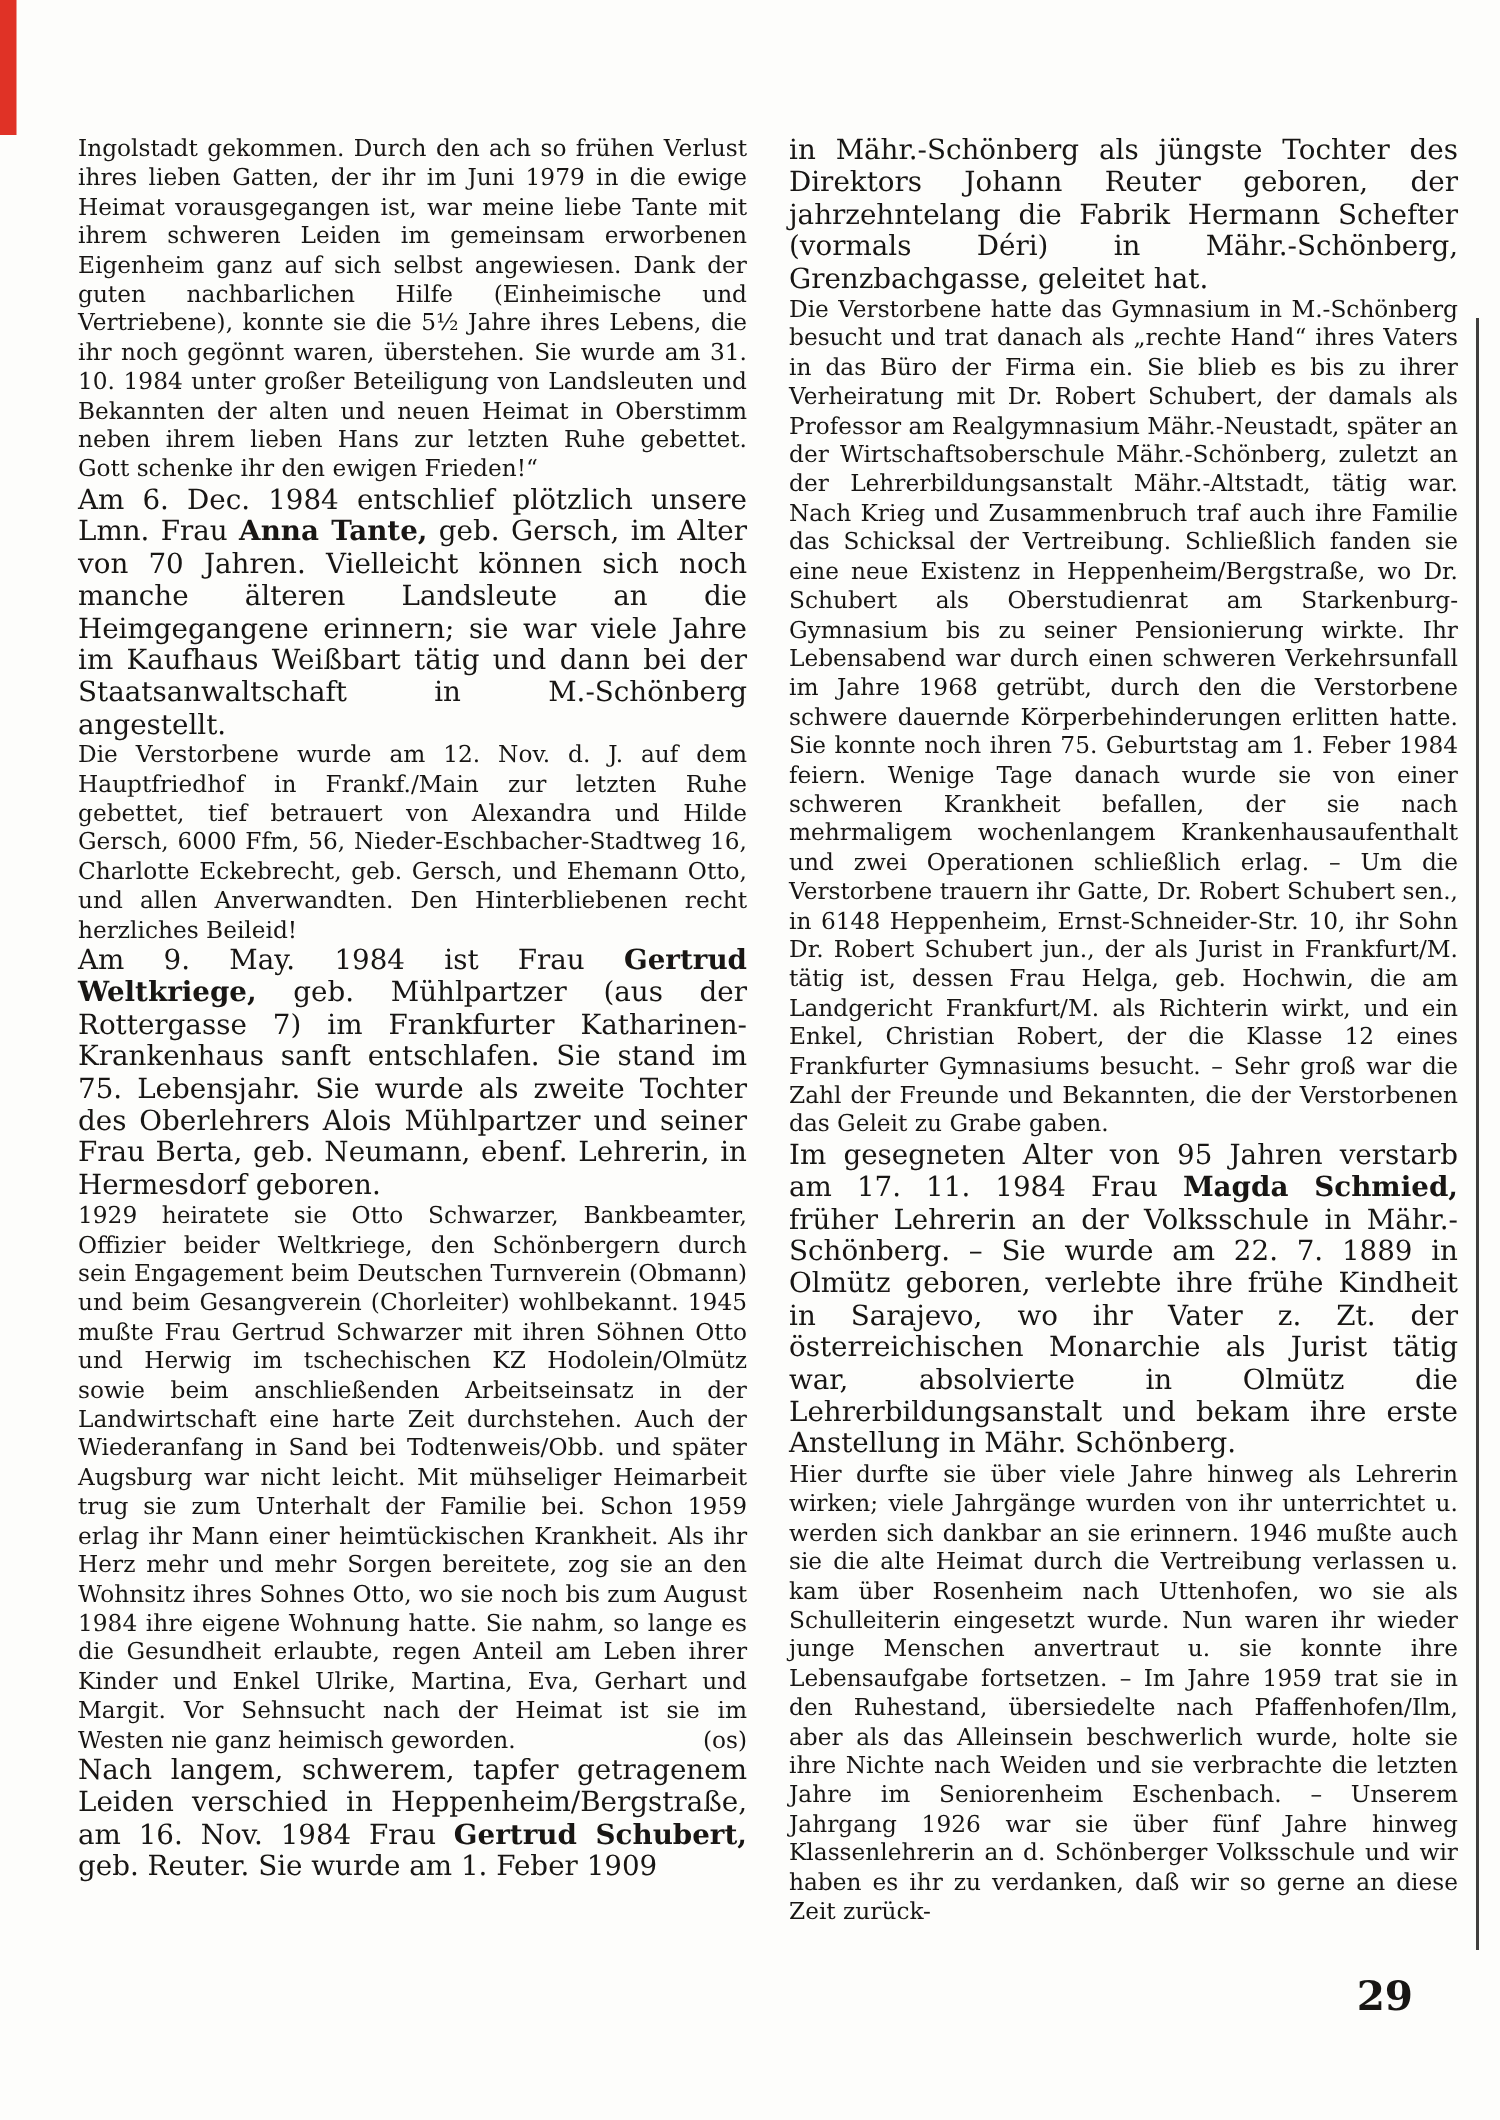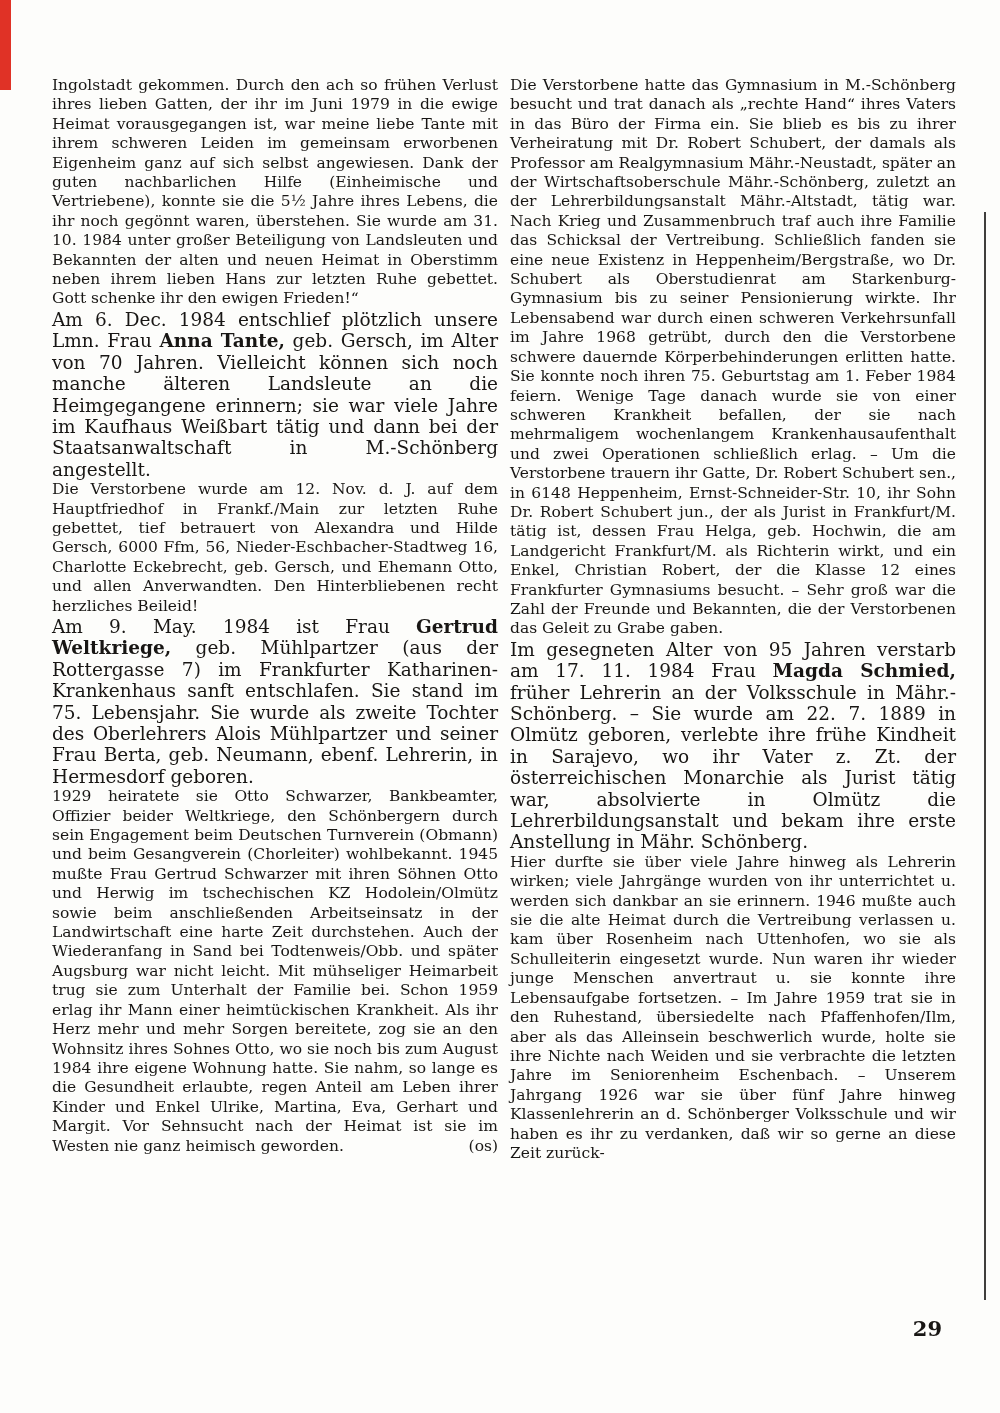--- a/index.html
+++ b/index.html
@@ -28,23 +28,23 @@
     position: absolute;
     right: 14px;
     top: 212px;
     width: 2px;
     height: 1088px;
     opacity: 0.85;
   }
   .content {
     position: absolute;
     left: 52px;
-    top: 76px;
+    top: 90px;
     display: flex;
-    gap: 12px;
+    gap: 28px;
   }
   .col {
     width: 446px;
   }
   .para {
     margin: 0;
     text-align: justify;
     hyphens: auto;
     overflow-wrap: break-word;
   }
@@ -59,21 +59,21 @@
   .name {
     font-weight: bold;
   }
   .tail-right {
     float: right;
   }
   .page-number {
     position: absolute;
     right: 58px;
     top: 1316px;
-    font-size: 21px;
+    font-size: 27px;
     font-weight: bold;
   }
 </style>
 </head>
 <body>
 
 <div class="page">
 
   <div class="artifact-red" style="background: rgb(224, 50, 38);"></div>
   <div class="artifact-scanline" style="background: rgb(30, 28, 26);"></div>
@@ -85,25 +85,27 @@
       <p class="para small"><span>Ingolstadt gekommen. Durch den ach so frühen Verlust ihres lieben Gatten, der ihr im Juni 1979 in die ewige Heimat vorausgegangen ist, war meine liebe Tante mit ihrem schweren Leiden im gemeinsam erworbenen Eigenheim ganz auf sich selbst angewiesen. Dank der guten nachbarlichen Hilfe (Einheimische und Vertriebene), konnte sie die 5½ Jahre ihres Lebens, die ihr noch gegönnt waren, überstehen. Sie wurde am 31. 10. 1984 unter großer Beteiligung von Landsleuten und Bekannten der alten und neuen Heimat in Oberstimm neben ihrem lieben Hans zur letzten Ruhe gebettet. Gott schenke ihr den ewigen Frieden!“</span></p>
 
       <p class="para large"><span>Am 6. Dec. 1984 entschlief plötzlich unsere Lmn. Frau </span><b class="name">Anna Tante,</b><span> geb. Gersch, im Alter von 70 Jahren. Vielleicht können sich noch manche älteren Landsleute an die Heimgegangene erinnern; sie war viele Jahre im Kaufhaus Weißbart tätig und dann bei der Staatsanwaltschaft in M.-Schönberg angestellt.</span></p>
 
       <p class="para small"><span>Die Verstorbene wurde am 12. Nov. d. J. auf dem Hauptfriedhof in Frankf./Main zur letzten Ruhe gebettet, tief betrauert von Alexandra und Hilde Gersch, 6000 Ffm, 56, Nieder-Eschbacher-Stadtweg 16, Charlotte Eckebrecht, geb. Gersch, und Ehemann Otto, und allen Anverwandten. Den Hinterbliebenen recht herzliches Beileid!</span></p>
 
       <p class="para large"><span>Am 9. May. 1984 ist Frau </span><b class="name">Gertrud Weltkriege,</b><span> geb. Mühlpartzer (aus der Rottergasse 7) im Frankfurter Katharinen-Krankenhaus sanft entschlafen. Sie stand im 75. Lebensjahr. Sie wurde als zweite Tochter des Oberlehrers Alois Mühlpartzer und seiner Frau Berta, geb. Neumann, ebenf. Lehrerin, in Hermesdorf geboren.</span></p>
 
       <p class="para small"><span>1929 heiratete sie Otto Schwarzer, Bankbeamter, Offizier beider Weltkriege, den Schönbergern durch sein Engagement beim Deutschen Turnverein (Obmann) und beim Gesangverein (Chorleiter) wohlbekannt. 1945 mußte Frau Gertrud Schwarzer mit ihren Söhnen Otto und Herwig im tschechischen KZ Hodolein/Olmütz sowie beim anschließenden Arbeitseinsatz in der Landwirtschaft eine harte Zeit durchstehen. Auch der Wiederanfang in Sand bei Todtenweis/Obb. und später Augsburg war nicht leicht. Mit mühseliger Heimarbeit trug sie zum Unterhalt der Familie bei. Schon 1959 erlag ihr Mann einer heimtückischen Krankheit. Als ihr Herz mehr und mehr Sorgen bereitete, zog sie an den Wohnsitz ihres Sohnes Otto, wo sie noch bis zum August 1984 ihre eigene Wohnung hatte. Sie nahm, so lange es die Gesundheit erlaubte, regen Anteil am Leben ihrer Kinder und Enkel Ulrike, Martina, Eva, Gerhart und Margit. Vor Sehnsucht nach der Heimat ist sie im Westen nie ganz heimisch geworden.</span> <span class="tail-right">(os)</span></p>
 
+      <p class="para large"><span>Nach langem, schwerem, tapfer getragenem Leiden verschied in Heppenheim/Bergstraße, am 16. Nov. 1984 Frau </span><b class="name">Gertrud Schubert,</b><span> geb. Reuter. Sie wurde am 1. Feber 1909</span></p>
 
     </div>
 
     <div class="col">
 
+      <p class="para large"><span>in Mähr.-Schönberg als jüngste Tochter des Direktors Johann Reuter geboren, der jahrzehntelang die Fabrik Hermann Schefter (vormals Déri) in Mähr.-Schönberg, Grenzbachgasse, geleitet hat.</span></p>
 
       <p class="para small"><span>Die Verstorbene hatte das Gymnasium in M.-Schönberg besucht und trat danach als „rechte Hand“ ihres Vaters in das Büro der Firma ein. Sie blieb es bis zu ihrer Verheiratung mit Dr. Robert Schubert, der damals als Professor am Realgymnasium Mähr.-Neustadt, später an der Wirtschaftsoberschule Mähr.-Schönberg, zuletzt an der Lehrerbildungsanstalt Mähr.-Altstadt, tätig war. Nach Krieg und Zusammenbruch traf auch ihre Familie das Schicksal der Vertreibung. Schließlich fanden sie eine neue Existenz in Heppenheim/Bergstraße, wo Dr. Schubert als Oberstudienrat am Starkenburg-Gymnasium bis zu seiner Pensionierung wirkte. Ihr Lebensabend war durch einen schweren Verkehrsunfall im Jahre 1968 getrübt, durch den die Verstorbene schwere dauernde Körperbehinderungen erlitten hatte. Sie konnte noch ihren 75. Geburtstag am 1. Feber 1984 feiern. Wenige Tage danach wurde sie von einer schweren Krankheit befallen, der sie nach mehrmaligem wochenlangem Krankenhausaufenthalt und zwei Operationen schließlich erlag. – Um die Verstorbene trauern ihr Gatte, Dr. Robert Schubert sen., in 6148 Heppenheim, Ernst-Schneider-Str. 10, ihr Sohn Dr. Robert Schubert jun., der als Jurist in Frankfurt/M. tätig ist, dessen Frau Helga, geb. Hochwin, die am Landgericht Frankfurt/M. als Richterin wirkt, und ein Enkel, Christian Robert, der die Klasse 12 eines Frankfurter Gymnasiums besucht. – Sehr groß war die Zahl der Freunde und Bekannten, die der Verstorbenen das Geleit zu Grabe gaben.</span></p>
 
       <p class="para large"><span>Im gesegneten Alter von 95 Jahren verstarb am 17. 11. 1984 Frau </span><b class="name">Magda Schmied,</b><span> früher Lehrerin an der Volksschule in Mähr.-Schönberg. – Sie wurde am 22. 7. 1889 in Olmütz geboren, verlebte ihre frühe Kindheit in Sarajevo, wo ihr Vater z. Zt. der österreichischen Monarchie als Jurist tätig war, absolvierte in Olmütz die Lehrerbildungsanstalt und bekam ihre erste Anstellung in Mähr. Schönberg.</span></p>
 
       <p class="para small"><span>Hier durfte sie über viele Jahre hinweg als Lehrerin wirken; viele Jahrgänge wurden von ihr unterrichtet u. werden sich dankbar an sie erinnern. 1946 mußte auch sie die alte Heimat durch die Vertreibung verlassen u. kam über Rosenheim nach Uttenhofen, wo sie als Schulleiterin eingesetzt wurde. Nun waren ihr wieder junge Menschen anvertraut u. sie konnte ihre Lebensaufgabe fortsetzen. – Im Jahre 1959 trat sie in den Ruhestand, übersiedelte nach Pfaffenhofen/Ilm, aber als das Alleinsein beschwerlich wurde, holte sie ihre Nichte nach Weiden und sie verbrachte die letzten Jahre im Seniorenheim Eschenbach. – Unserem Jahrgang 1926 war sie über fünf Jahre hinweg Klassenlehrerin an d. Schönberger Volksschule und wir haben es ihr zu verdanken, daß wir so gerne an diese Zeit zurück-</span></p>
 
     </div>
 
   </div>

